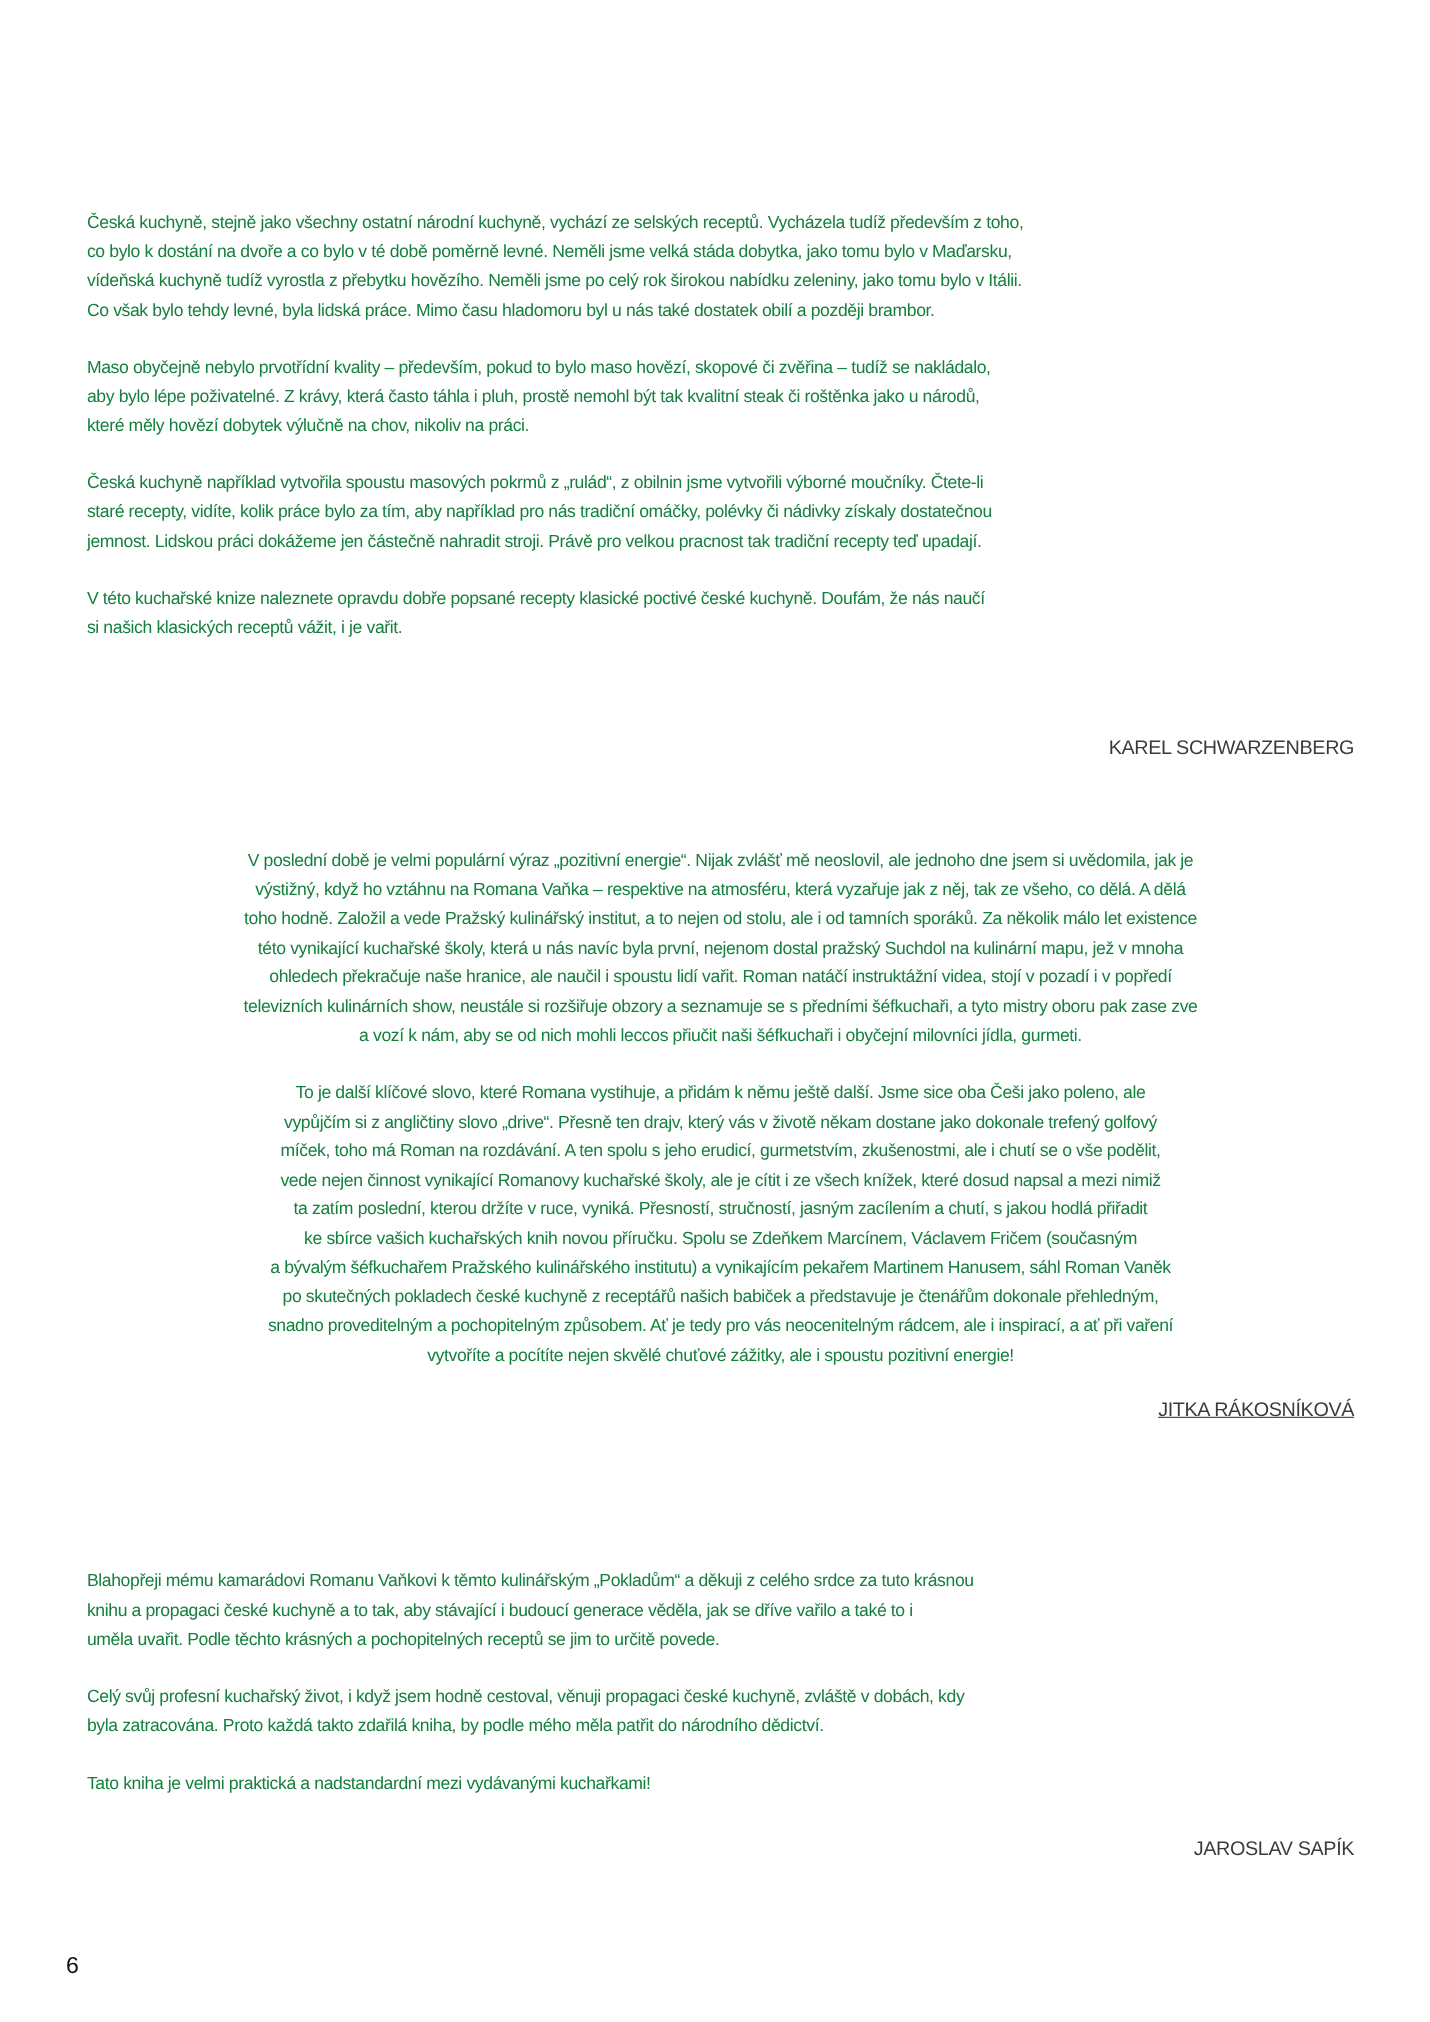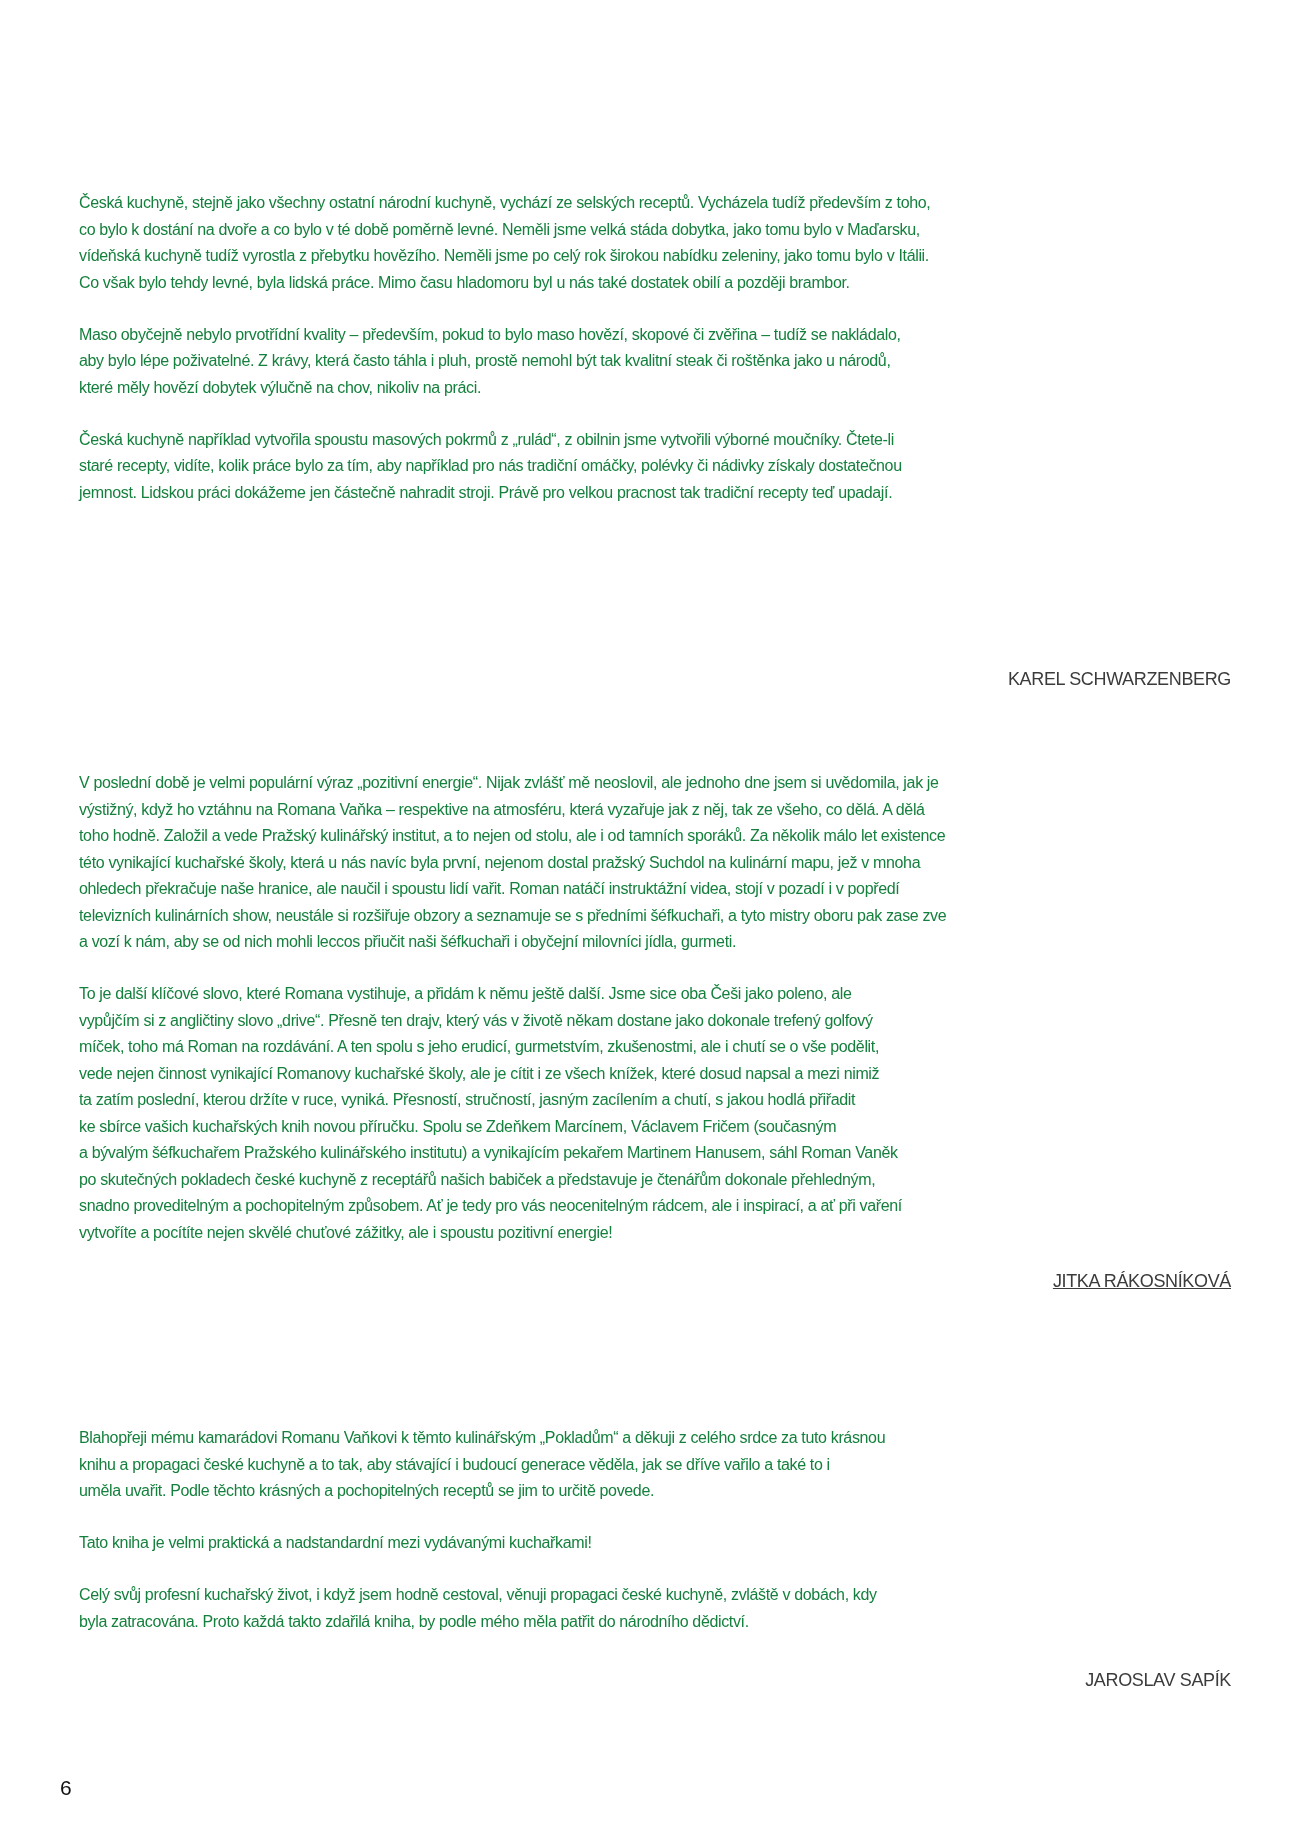--- a/index.html
+++ b/index.html
@@ -45,21 +45,21 @@
       line-height: 26.5px;
       letter-spacing: -0.35px;
       color: #3b3b3b;
       padding-right: 12px;
     }
     .sig-name {
       text-transform: none;
     }
     #sec1 { top: 190px; }
     #sig1 { position: absolute; top: 666px; left: 79px; width: 1152px; }
-    #sec2 { top: 770px; }
+    #sec2 { top: 770px; text-align: center; }
     #sig2 { position: absolute; top: 1268px; left: 79px; width: 1152px; text-decoration: underline; }
     #sec3 { top: 1425px; }
     #sig3 { position: absolute; top: 1667px; left: 79px; width: 1152px; }
     .page-number {
       position: absolute;
       left: 60px;
       top: 1776px;
       font-size: 21px;
       color: #111111;
       font-family: "Liberation Sans", sans-serif;
@@ -74,20 +74,22 @@
     <p class="para">Česká kuchyně, stejně jako všechny ostatní národní kuchyně, vychází ze selských receptů. Vycházela tudíž především z toho,
 co bylo k dostání na dvoře a co bylo v té době poměrně levné. Neměli jsme velká stáda dobytka, jako tomu bylo v Maďarsku,
 vídeňská kuchyně tudíž vyrostla z přebytku hovězího. Neměli jsme po celý rok širokou nabídku zeleniny, jako tomu bylo v Itálii.
 Co však bylo tehdy levné, byla lidská práce. Mimo času hladomoru byl u nás také dostatek obilí a později brambor.</p>
     <p class="para">Maso obyčejně nebylo prvotřídní kvality – především, pokud to bylo maso hovězí, skopové či zvěřina – tudíž se nakládalo,
 aby bylo lépe poživatelné. Z krávy, která často táhla i pluh, prostě nemohl být tak kvalitní steak či roštěnka jako u národů,
 které měly hovězí dobytek výlučně na chov, nikoliv na práci.</p>
     <p class="para">Česká kuchyně například vytvořila spoustu masových pokrmů z „rulád“, z obilnin jsme vytvořili výborné moučníky. Čtete-li
 staré recepty, vidíte, kolik práce bylo za tím, aby například pro nás tradiční omáčky, polévky či nádivky získaly dostatečnou
 jemnost. Lidskou práci dokážeme jen částečně nahradit stroji. Právě pro velkou pracnost tak tradiční recepty teď upadají.</p>
+    <p class="para">V této kuchařské knize naleznete opravdu dobře popsané recepty klasické poctivé české kuchyně. Doufám, že nás naučí
+si našich klasických receptů vážit, i je vařit.</p>
   </div>
   <div class="sig" id="sig1">
     <div class="sig-name">KAREL SCHWARZENBERG</div>
   </div>
 
   <div class="section" id="sec2">
     <p class="para">V poslední době je velmi populární výraz „pozitivní energie“. Nijak zvlášť mě neoslovil, ale jednoho dne jsem si uvědomila, jak je
 výstižný, když ho vztáhnu na Romana Vaňka – respektive na atmosféru, která vyzařuje jak z něj, tak ze všeho, co dělá. A dělá
 toho hodně. Založil a vede Pražský kulinářský institut, a to nejen od stolu, ale i od tamních sporáků. Za několik málo let existence
 této vynikající kuchařské školy, která u nás navíc byla první, nejenom dostal pražský Suchdol na kulinární mapu, jež v mnoha
@@ -106,22 +108,22 @@
 vytvoříte a pocítíte nejen skvělé chuťové zážitky, ale i spoustu pozitivní energie!</p>
   </div>
   <div class="sig" id="sig2">
     <div class="sig-name">JITKA RÁKOSNÍKOVÁ</div>
   </div>
 
   <div class="section" id="sec3">
     <p class="para">Blahopřeji mému kamarádovi Romanu Vaňkovi k těmto kulinářským „Pokladům“ a děkuji z celého srdce za tuto krásnou
 knihu a propagaci české kuchyně a to tak, aby stávající i budoucí generace věděla, jak se dříve vařilo a také to i
 uměla uvařit. Podle těchto krásných a pochopitelných receptů se jim to určitě povede.</p>
-    <p class="para">Tato kniha je velmi praktická a nadstandardní mezi vydávanými kuchařkami!</p>
     <p class="para">Celý svůj profesní kuchařský život, i když jsem hodně cestoval, věnuji propagaci české kuchyně, zvláště v dobách, kdy
 byla zatracována. Proto každá takto zdařilá kniha, by podle mého měla patřit do národního dědictví.</p>
+    <p class="para">Tato kniha je velmi praktická a nadstandardní mezi vydávanými kuchařkami!</p>
   </div>
   <div class="sig" id="sig3">
     <div class="sig-name">JAROSLAV SAPÍK</div>
   </div>
 
   <div class="page-number">6</div>
 </div>
 
 </body></html>

